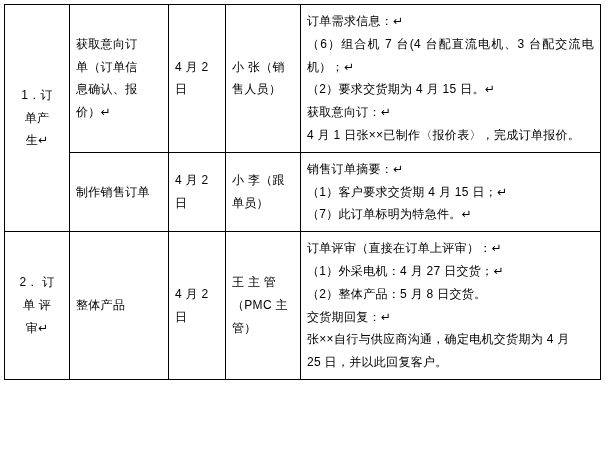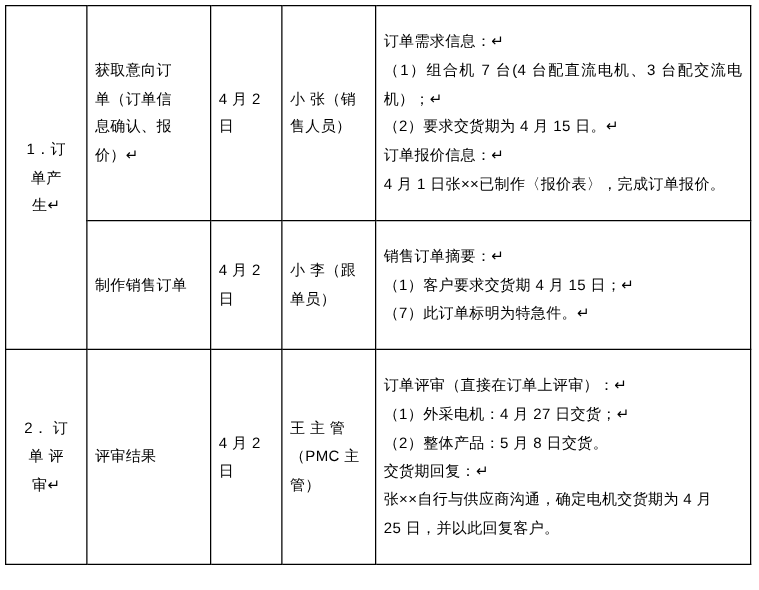--- a/index.html
+++ b/index.html
@@ -22,21 +22,21 @@
     padding: 4px 6px 0 4px;
   }
   table.doc-table {
     border-collapse: collapse;
     width: 597px;
     table-layout: fixed;
   }
   table.doc-table td {
     border: 1px solid #000000;
     vertical-align: middle;
-    padding: 17px 6px;
+    padding: 5px 6px;
     font-size: 12px;
     line-height: 1.9;
     letter-spacing: 0.3px;
   }
   td.col-stage {
     width: 52px;
     text-align: center;
     vertical-align: middle;
   }
   td.col-task {
@@ -91,23 +91,23 @@
         <td class="col-date">
           <span class="line">4 月 2</span>
           <span class="line">日</span>
         </td>
         <td class="col-owner">
           <span class="line">小 张（销</span>
           <span class="line">售人员）</span>
         </td>
         <td class="col-detail justify">
           <span class="line">订单需求信息：↵</span>
-          <span class="line">（1）组合机 7 台(4 台配直流电机、3 台配交流电机）；↵</span>
+          <span class="line">（6）组合机 7 台(4 台配直流电机、3 台配交流电机）；↵</span>
           <span class="line">（2）要求交货期为 4 月 15 日。↵</span>
-          <span class="line">订单报价信息：↵</span>
+          <span class="line">获取意向订：↵</span>
           <span class="line">4 月 1 日张××已制作〈报价表〉，完成订单报价。</span>
         </td>
       </tr>
       <tr>
         <td class="col-task">
           <span class="line">制作销售订单</span>
         </td>
         <td class="col-date">
           <span class="line">4 月 2</span>
           <span class="line">日</span>
@@ -122,21 +122,21 @@
           <span class="line">（7）此订单标明为特急件。↵</span>
         </td>
       </tr>
       <tr>
         <td class="col-stage spread">
           <span class="line">2． 订</span>
           <span class="line">单 评</span>
           <span class="line">审↵</span>
         </td>
         <td class="col-task">
-          <span class="line">评审结果</span>
+          <span class="line">整体产品</span>
         </td>
         <td class="col-date">
           <span class="line">4 月 2</span>
           <span class="line">日</span>
         </td>
         <td class="col-owner spread">
           <span class="line">王 主 管</span>
           <span class="line">（PMC 主</span>
           <span class="line">管）</span>
         </td>

